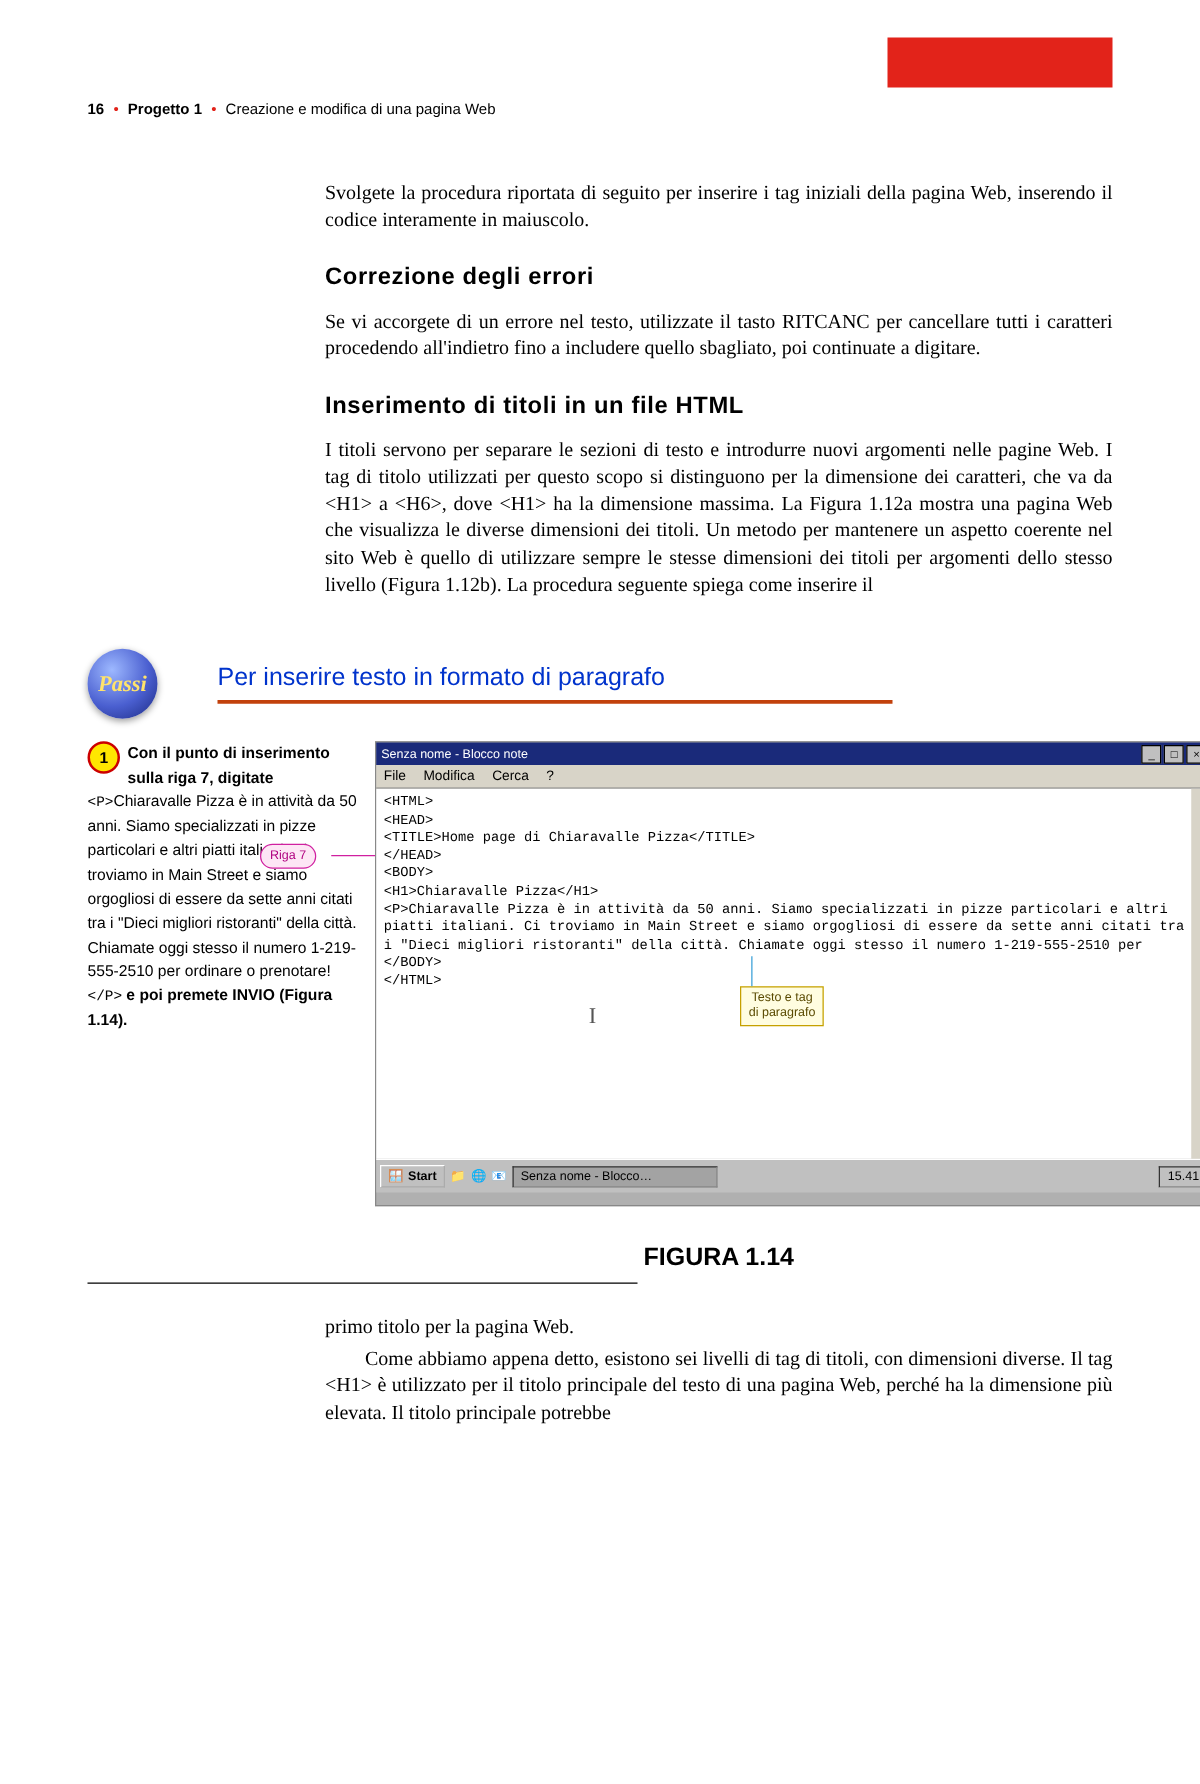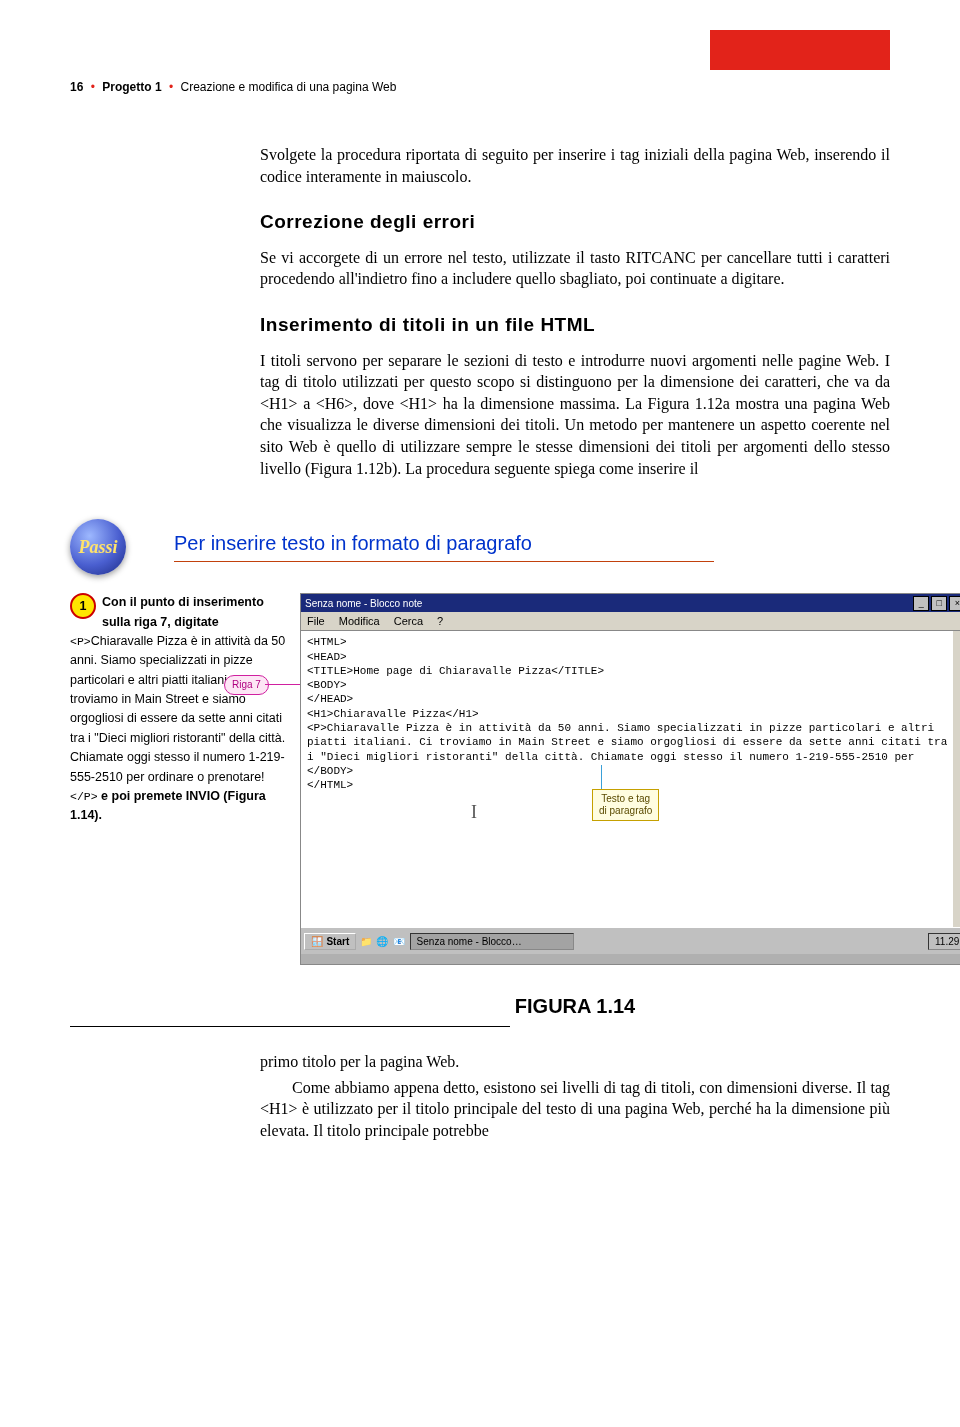--- a/index.html
+++ b/index.html
@@ -68,21 +68,21 @@
     font-size: 18px;
     box-shadow: 0 2px 6px rgba(0,0,0,0.4);
     margin-right: 12px;
     flex-shrink: 0;
   }
   .passi-title {
     font-family: Arial, Helvetica, sans-serif;
     font-size: 20px;
     color: #0033cc;
     font-weight: normal;
-    border-bottom: 1px solid #c2410c;
+    border-bottom: 3px solid #c2410c;
     padding-bottom: 6px;
     flex: 0 0 540px;
   }
   .step-row {
     display: flex;
     align-items: flex-start;
   }
   .step-left {
     width: 230px;
     flex-shrink: 0;
@@ -278,21 +278,21 @@
 
   <div class="passi-row">
     <div class="passi-badge">Passi</div>
     <div class="passi-title">Per inserire testo in formato di paragrafo</div>
   </div>
 
   <div class="step-row">
     <div class="step-left">
       <span class="step-num">1</span>
       <span><b>Con il punto di inserimento sulla riga 7, digitate </b><span class="code">&lt;P&gt;</span><span>Chiaravalle Pizza è in attività da 50 anni. Siamo specializzati in pizze particolari e altri piatti italiani. Ci troviamo in Main Street e siamo orgogliosi di essere da sette anni citati tra i "Dieci migliori ristoranti" della città. Chiamate oggi stesso il numero 1-219-555-2510 per ordinare o prenotare! </span><span class="code">&lt;/P&gt;</span><b> e poi premete </b><span style="font-variant:small-caps;font-weight:bold">INVIO</span><b> (Figura 1.14).</b></span>
-      <span class="riga-label" style="position:absolute;top:82px;left:150px">Riga 7</span>
+      <span class="riga-label" style="position:absolute;top:82px;left:134px">Riga 7</span>
       <div class="arrow-line-h" style="top:91px;left:195px;width:48px"></div>
     </div>
 
     <div class="screenshot">
       <div class="titlebar">
         <span>Senza nome - Blocco note</span>
         <div class="titlebar-btns">
           <span>_</span>
           <span>□</span>
           <span>×</span>
@@ -301,22 +301,22 @@
       <div class="menubar">
         <span>File</span>
         <span>Modifica</span>
         <span>Cerca</span>
         <span>?</span>
       </div>
       <div class="editor-area">
         <div class="line">&lt;HTML&gt;</div>
         <div class="line">&lt;HEAD&gt;</div>
         <div class="line">&lt;TITLE&gt;Home page di Chiaravalle Pizza&lt;/TITLE&gt;</div>
+        <div class="line">&lt;/HEAD&gt;</div>
         <div class="line">&lt;BODY&gt;</div>
-        <div class="line">&lt;/HEAD&gt;</div>
         <div class="line">&lt;H1&gt;Chiaravalle Pizza&lt;/H1&gt;</div>
         <div class="line">&lt;P&gt;Chiaravalle Pizza è in attività da 50 anni. Siamo specializzati in pizze particolari e altri</div>
         <div class="line">piatti italiani. Ci troviamo in Main Street e siamo orgogliosi di essere da sette anni citati tra</div>
         <div class="line">i "Dieci migliori ristoranti" della città. Chiamate oggi stesso il numero 1-219-555-2510 per</div>
         <div class="line"></div>
         <div class="line">&lt;/BODY&gt;</div>
         <div class="line">&lt;/HTML&gt;</div>
         <div class="cursor-i">I</div>
         <div class="callout" style="top:158px;left:270px;white-space:pre">Testo e tag
 di paragrafo</div>
@@ -327,21 +327,21 @@
           <span>🪟</span>
           <span>Start</span>
         </div>
         <span>📁</span>
         <span>🌐</span>
         <span>📧</span>
         <div class="task">
           <span>Senza nome - Blocco…</span>
         </div>
         <div class="tray">
-          <span>11.29</span>
+          <span>15.41</span>
         </div>
       </div>
     </div>
   </div>
 
   <div class="figura-label">FIGURA 1.14</div>
   <hr class="fig-rule">
 
   <div class="closing">
     <p>primo titolo per la pagina Web.</p>

